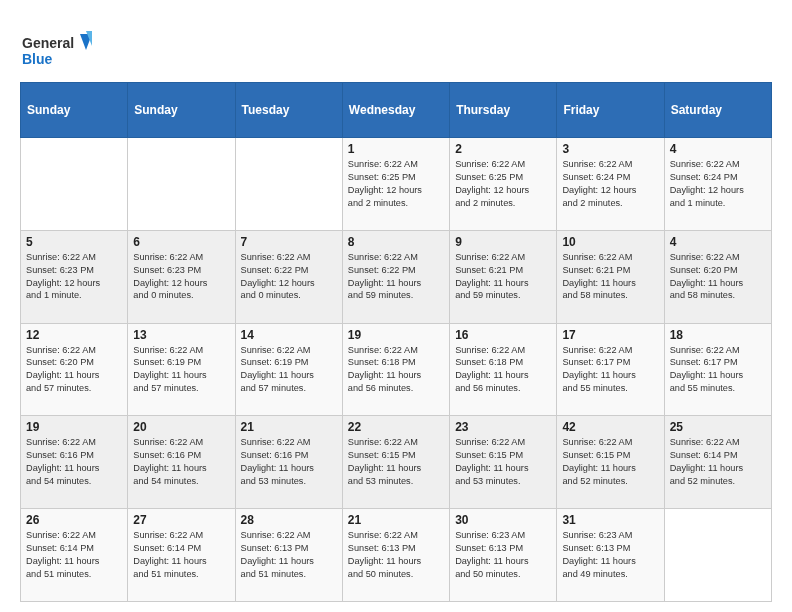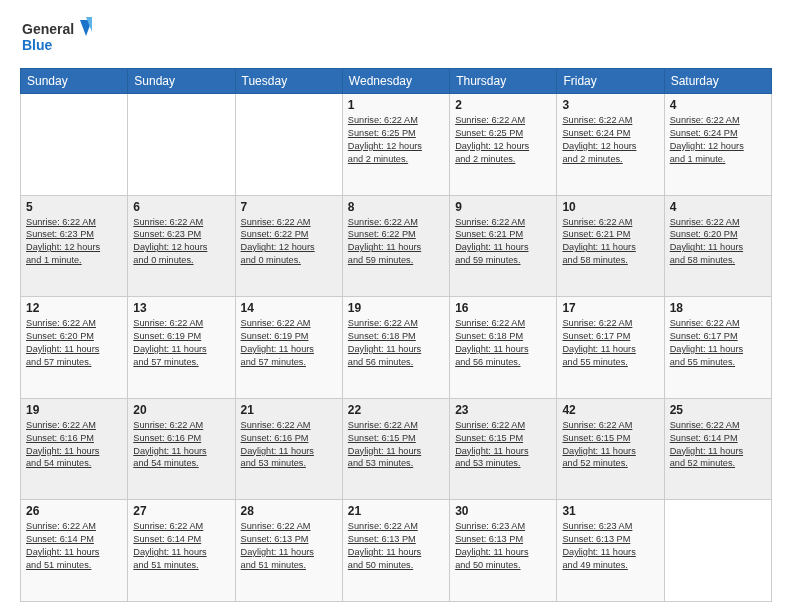--- a/index.html
+++ b/index.html
@@ -20,20 +20,21 @@
     .header {
       display: flex;
       justify-content: space-between;
       align-items: flex-start;
       margin-bottom: 10px;
     }
     .logo {
       display: flex;
       align-items: center;
       gap: 4px;
+      margin-top: 14px;
     }
     .title-block {
       text-align: right;
     }
     .month-title {
       font-size: 32px;
       font-weight: 300;
       color: #222;
     }
     .subtitle {
@@ -44,23 +45,23 @@
       flex: 1;
       border: 1px solid #ccc;
       border-collapse: collapse;
       width: 100%;
       table-layout: fixed;
     }
     .calendar th {
       background: #2d6db5;
       color: #fff;
       font-size: 12px;
-      font-weight: normal;
+      font-weight: bold;
       text-align: left;
-      padding: 5px 6px;
+      padding: 20px 6px;
       border: 1px solid #2460a0;
     }
     .calendar td {
       vertical-align: top;
       border: 1px solid #ccc;
       padding: 4px 5px;
       font-size: 9.5px;
       color: #333;
       background: #fff;
     }
@@ -74,21 +75,20 @@
       font-size: 12px;
       font-weight: bold;
       color: #222;
       display: block;
       margin-bottom: 2px;
     }
     .day-info {
       font-size: 9.2px;
       color: #333;
       line-height: 1.4;
-      text-decoration: underline;
     }
     .empty-cell {
       background: #fff !important;
     }
   </style>
 </head>
 <body>
 
 <div class="page">
   <div class="header">

